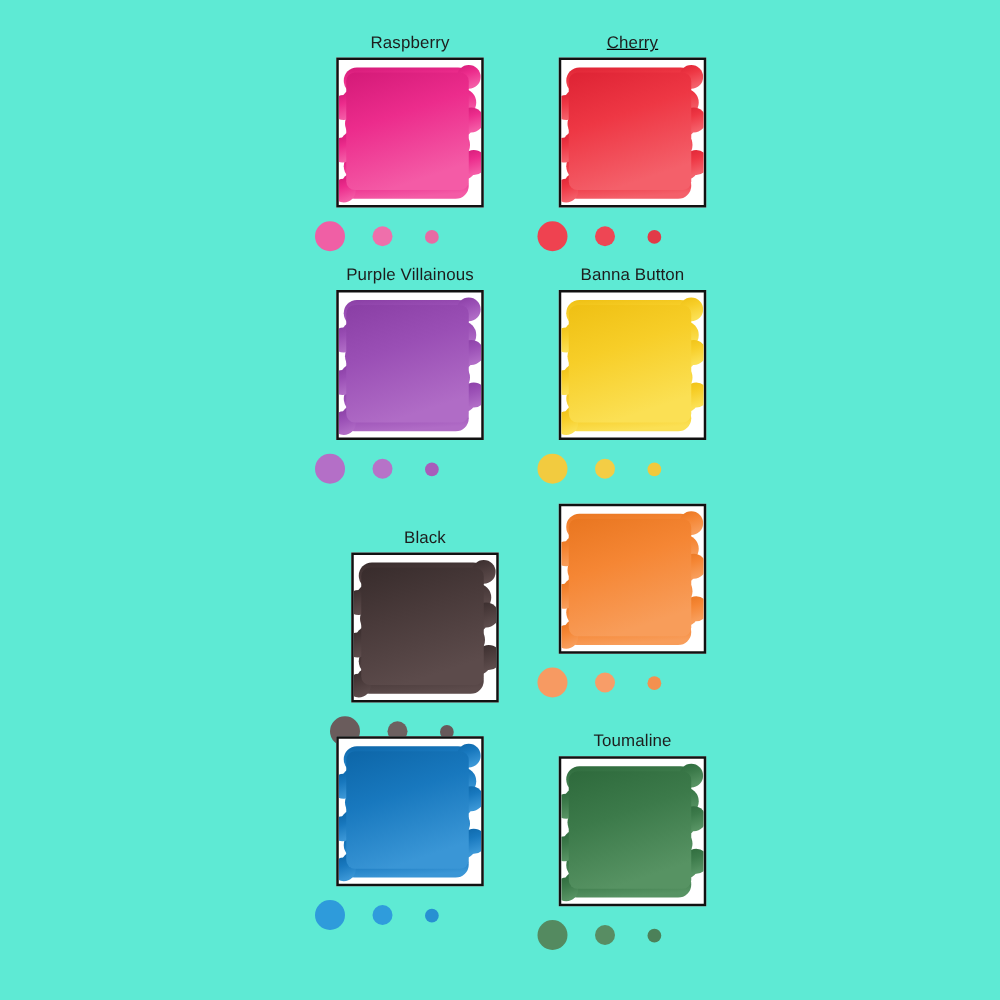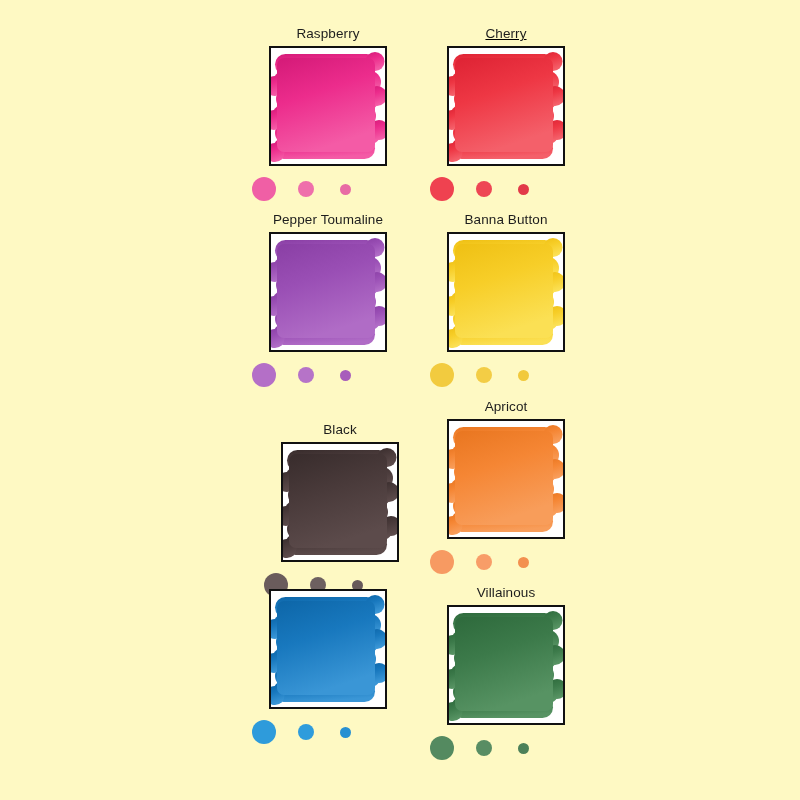--- a/index.html
+++ b/index.html
@@ -14,21 +14,21 @@
     overflow: hidden;
     position: relative;
   }
 
   #chart {
     position: absolute;
     left: 0;
     top: 0;
     width: 800px;
     height: 800px;
-    background: #fef9c3;
+    background: #5eead4;
   }
 
   .swatch-card {
     position: absolute;
     width: 160px;
   }
 
   .swatch-label {
     text-align: center;
     font-size: 13.5px;
@@ -147,21 +147,21 @@
           </svg>
         </div>
       </div>
       <div class="dot-row">
         <div class="ink-dot dot-lg" style="background: rgb(239, 66, 80);"></div>
         <div class="ink-dot dot-md" style="background: rgb(238, 70, 84);"></div>
         <div class="ink-dot dot-sm" style="background: rgb(226, 58, 72);"></div>
       </div>
     </div>
     <div class="swatch-card" style="left: 248px; top: 212px;">
-      <div class="swatch-label">Pepper Toumaline</div>
+      <div class="swatch-label">Purple Villainous</div>
       <div class="swatch-box">
         <div class="scribble-wrap">
           <svg viewBox="0 0 114 116" preserveAspectRatio="none">
             <defs>
               <linearGradient id="grad2" x1="0" y1="0" x2="0.35" y2="1">
                 <stop offset="0" stop-color="#8a3fa5"></stop>
                 <stop offset="0.45" stop-color="#9a4fb5"></stop>
                 <stop offset="1" stop-color="#b06cc6"></stop>
               </linearGradient>
             </defs>
@@ -255,21 +255,20 @@
           </svg>
         </div>
       </div>
       <div class="dot-row">
         <div class="ink-dot dot-lg" style="background: rgb(106, 92, 92);"></div>
         <div class="ink-dot dot-md" style="background: rgb(109, 96, 96);"></div>
         <div class="ink-dot dot-sm" style="background: rgb(103, 89, 90);"></div>
       </div>
     </div>
     <div class="swatch-card" style="left: 426px; top: 399px;">
-      <div class="swatch-label">Apricot</div>
       <div class="swatch-box">
         <div class="scribble-wrap">
           <svg viewBox="0 0 114 116" preserveAspectRatio="none">
             <defs>
               <linearGradient id="grad5" x1="0" y1="0" x2="0.35" y2="1">
                 <stop offset="0" stop-color="#e97620"></stop>
                 <stop offset="0.45" stop-color="#f58634"></stop>
                 <stop offset="1" stop-color="#f89d5a"></stop>
               </linearGradient>
             </defs>
@@ -326,21 +325,21 @@
           </svg>
         </div>
       </div>
       <div class="dot-row">
         <div class="ink-dot dot-lg" style="background: rgb(46, 155, 219);"></div>
         <div class="ink-dot dot-md" style="background: rgb(47, 156, 220);"></div>
         <div class="ink-dot dot-sm" style="background: rgb(39, 144, 210);"></div>
       </div>
     </div>
     <div class="swatch-card" style="left: 426px; top: 585px;">
-      <div class="swatch-label">Villainous</div>
+      <div class="swatch-label">Toumaline</div>
       <div class="swatch-box">
         <div class="scribble-wrap">
           <svg viewBox="0 0 114 116" preserveAspectRatio="none">
             <defs>
               <linearGradient id="grad7" x1="0" y1="0" x2="0.35" y2="1">
                 <stop offset="0" stop-color="#2e6a3c"></stop>
                 <stop offset="0.45" stop-color="#3c7a4a"></stop>
                 <stop offset="1" stop-color="#579363"></stop>
               </linearGradient>
             </defs>

